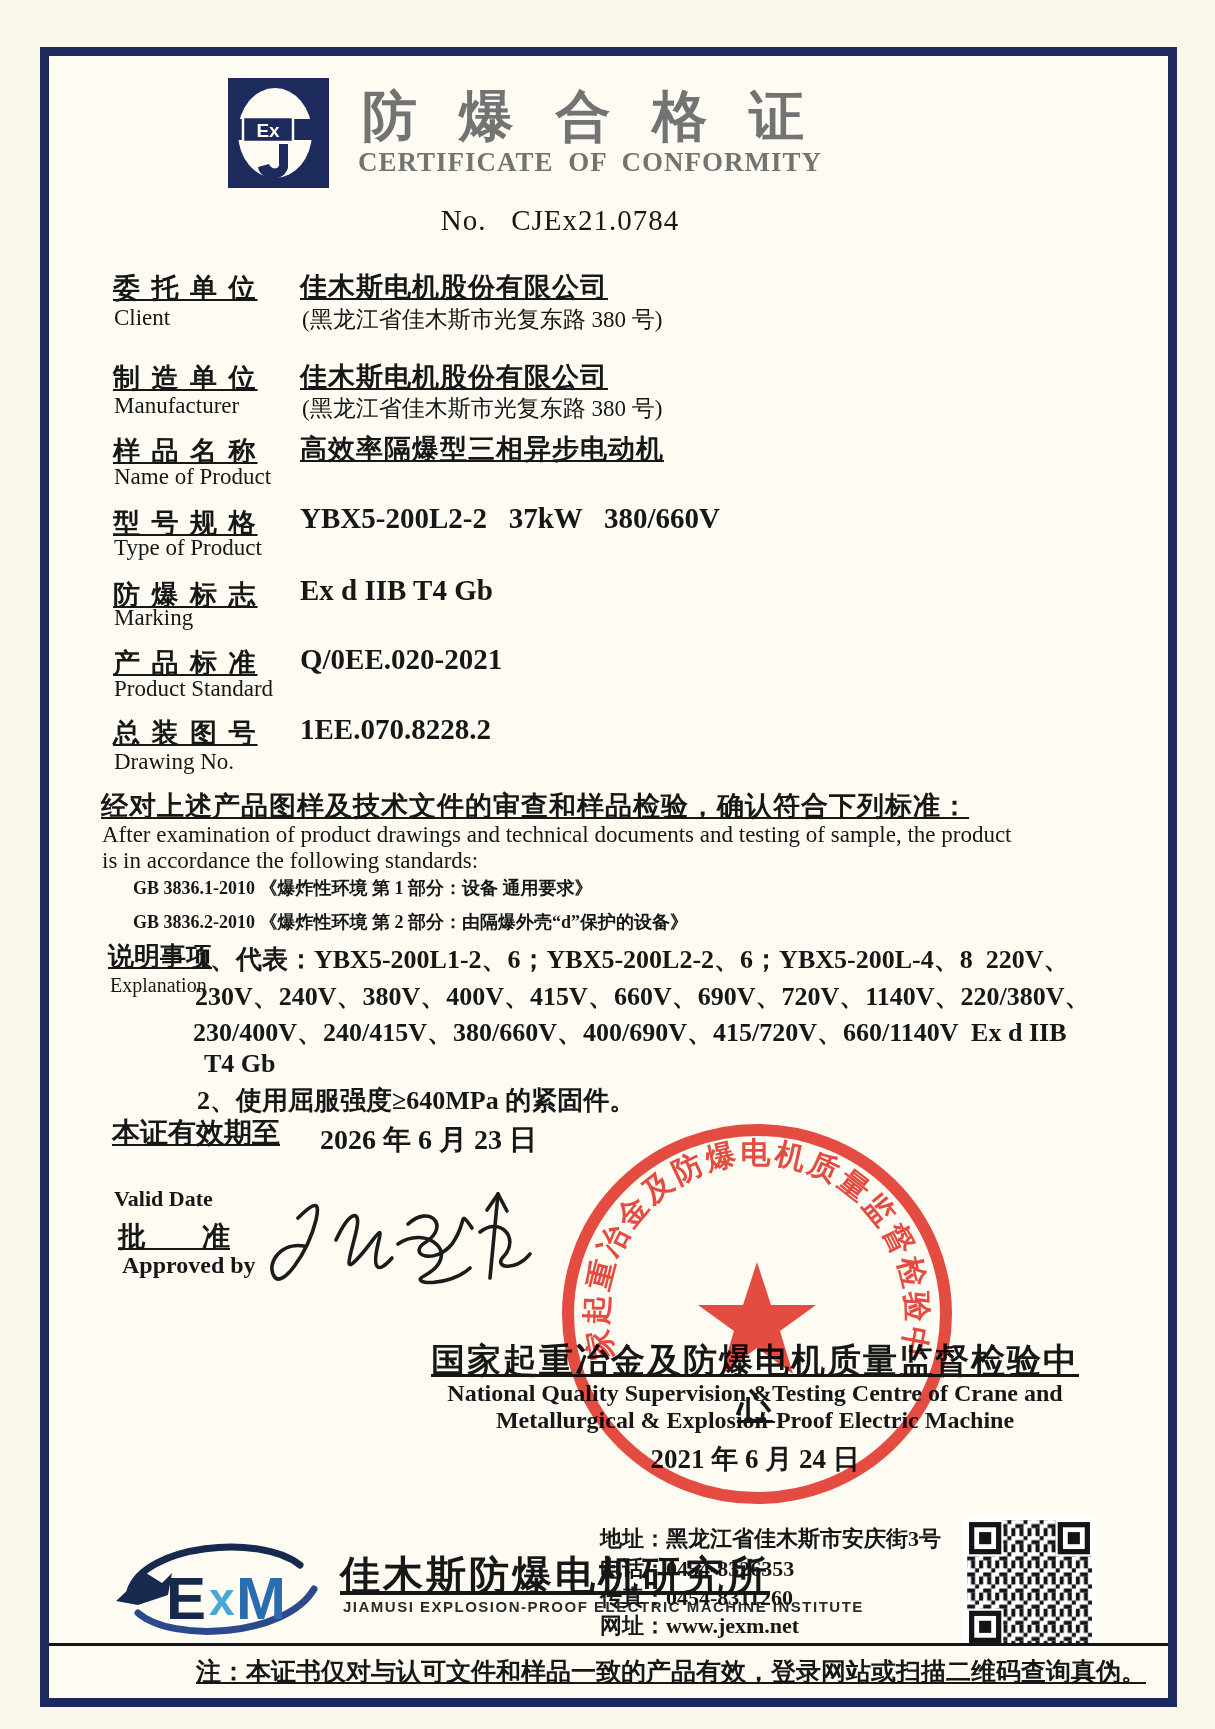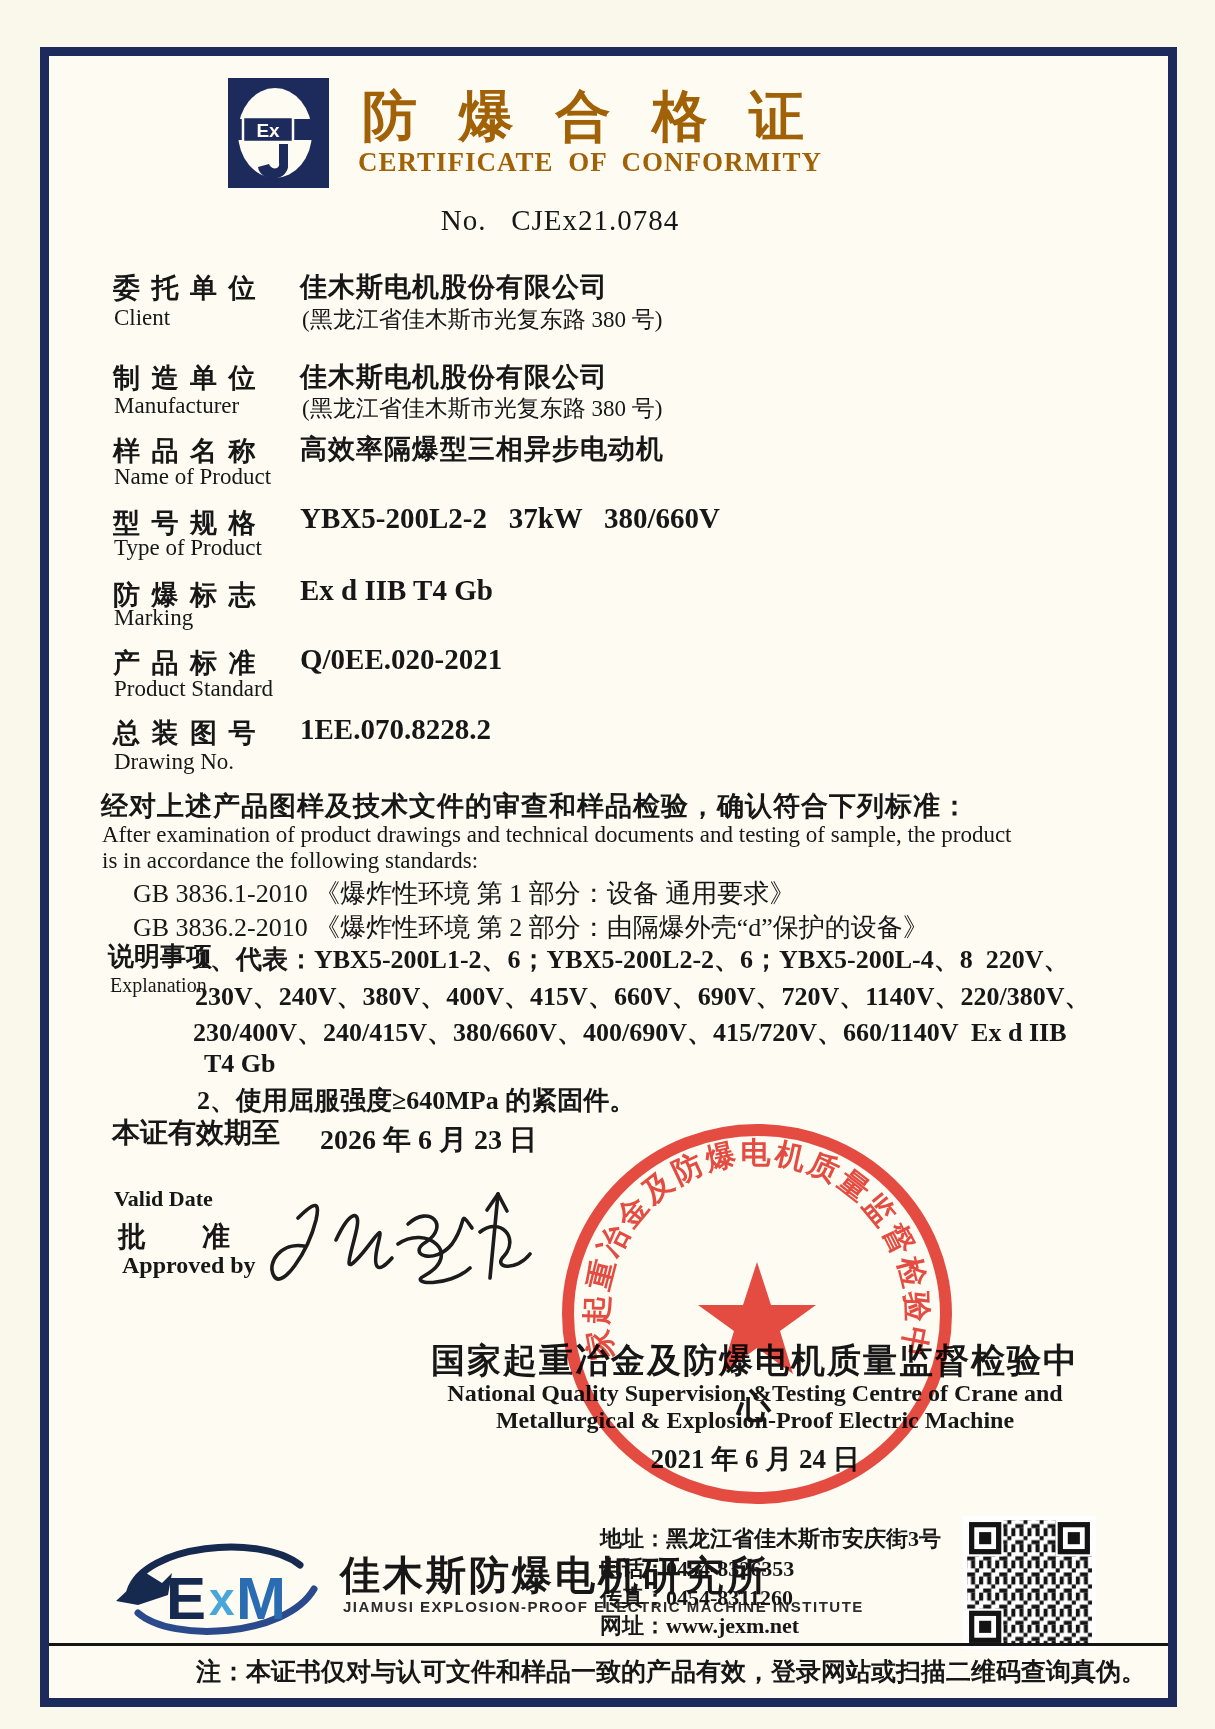--- a/index.html
+++ b/index.html
@@ -8,34 +8,34 @@
     background:#faf7eb;
     font-family:"Liberation Serif",serif;color:#171717;
     overflow:hidden;
   }
   .abs{position:absolute;}
   .frame{
     left:40px;top:47px;width:1119px;height:1642px;
     border:9px solid #1c2a5c;background:#fdfbf2;
   }
   .ctr{text-align:center;}
-  .navy{color:#a16207;}
-  .cnb{font-family:"Liberation Sans",sans-serif;font-weight:700;}
+  .navy{color:#737373;}
+  .cnb{font-family:"Liberation Sans",sans-serif;font-weight:700;text-decoration:underline;}
   .ser{font-family:"Liberation Serif",serif;}
   .title-cn{font-size:55px;font-weight:700;letter-spacing:14px;white-space:pre;}
   .title-en{font-size:27px;font-weight:700;letter-spacing:1px;word-spacing:7px;}
   .certno{font-size:29px;letter-spacing:1px;}
   .flab{font-size:27px;letter-spacing:2px;white-space:pre;}
   .flen{font-size:23px;}
   .val-cn{font-size:27px;letter-spacing:1px;}
   .val-lat{font-size:29px;font-weight:700;white-space:pre;}
   .fnote{font-size:23px;}
   .stmt-cn{font-size:27px;letter-spacing:1px;}
   .stmt-en{font-size:23px;}
-  .stdline{font-size:26px;font-weight:400;}
+  .stdline{font-size:18px;font-weight:700;}
   .expl{font-size:26px;font-weight:600;white-space:pre;}
   .vval{font-size:28px;font-weight:600;}
   .iss-cn{font-size:34px;letter-spacing:2px;}
   .iss-en{font-size:24px;font-weight:700;}
   .iss-date{font-size:27px;font-weight:600;}
   .inst-cn{font-size:40px;letter-spacing:3px;}
   .inst-en{font-family:"Liberation Sans",sans-serif;font-weight:700;font-size:15px;letter-spacing:1.5px;color:#2b2b2b;}
   .contact{font-family:Liberation Serif, serif;font-weight:700;font-size:22px;}
   .note{font-size:25px;}
   .hr-black{background:#141414;}

